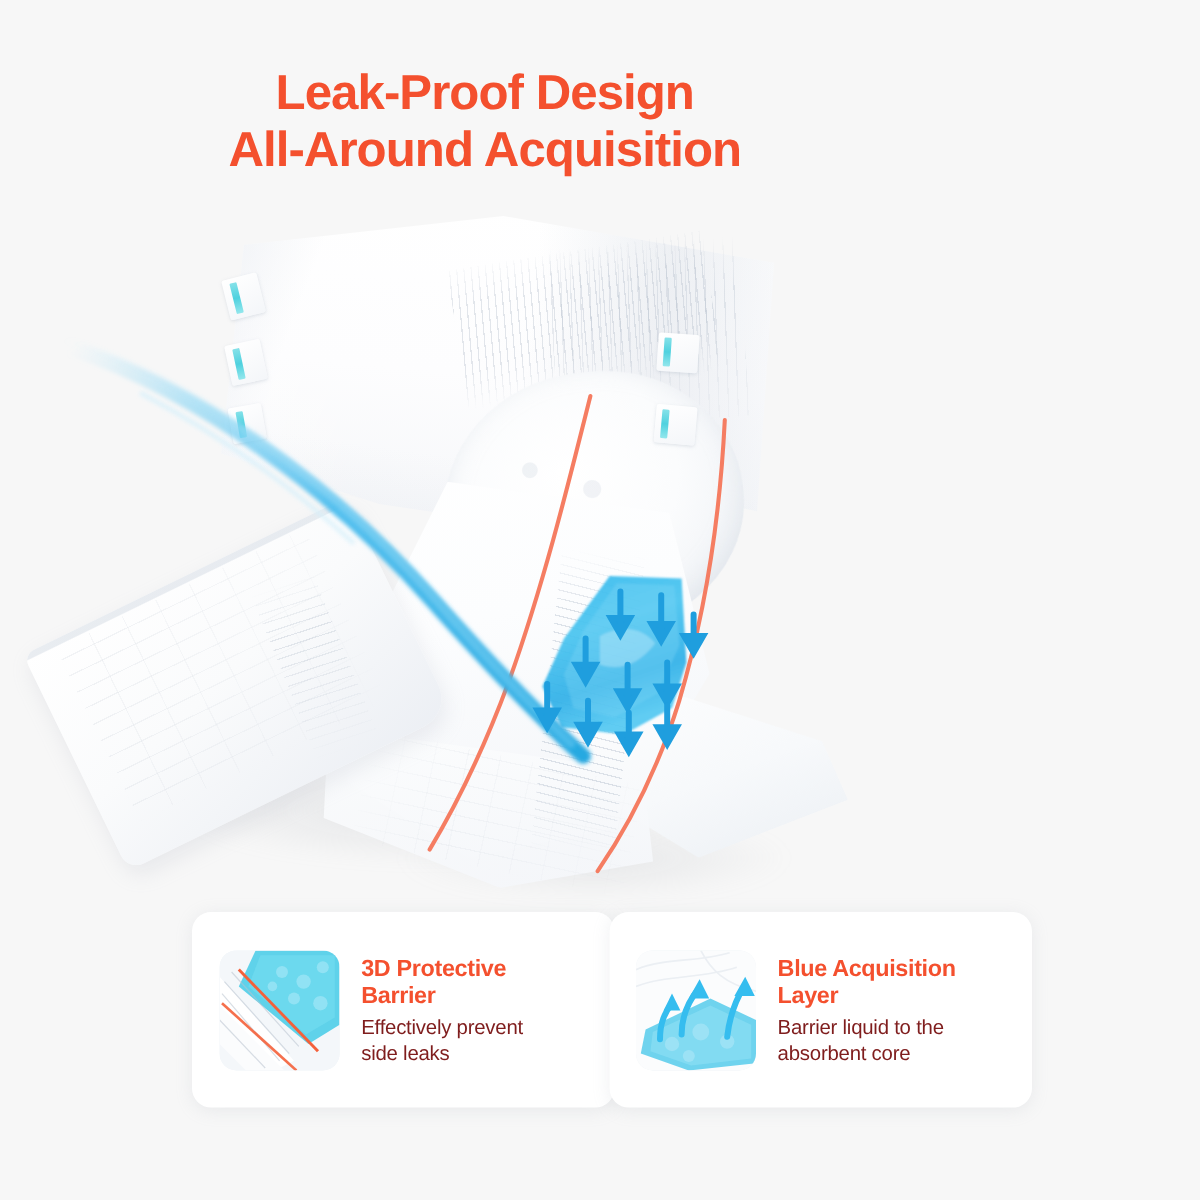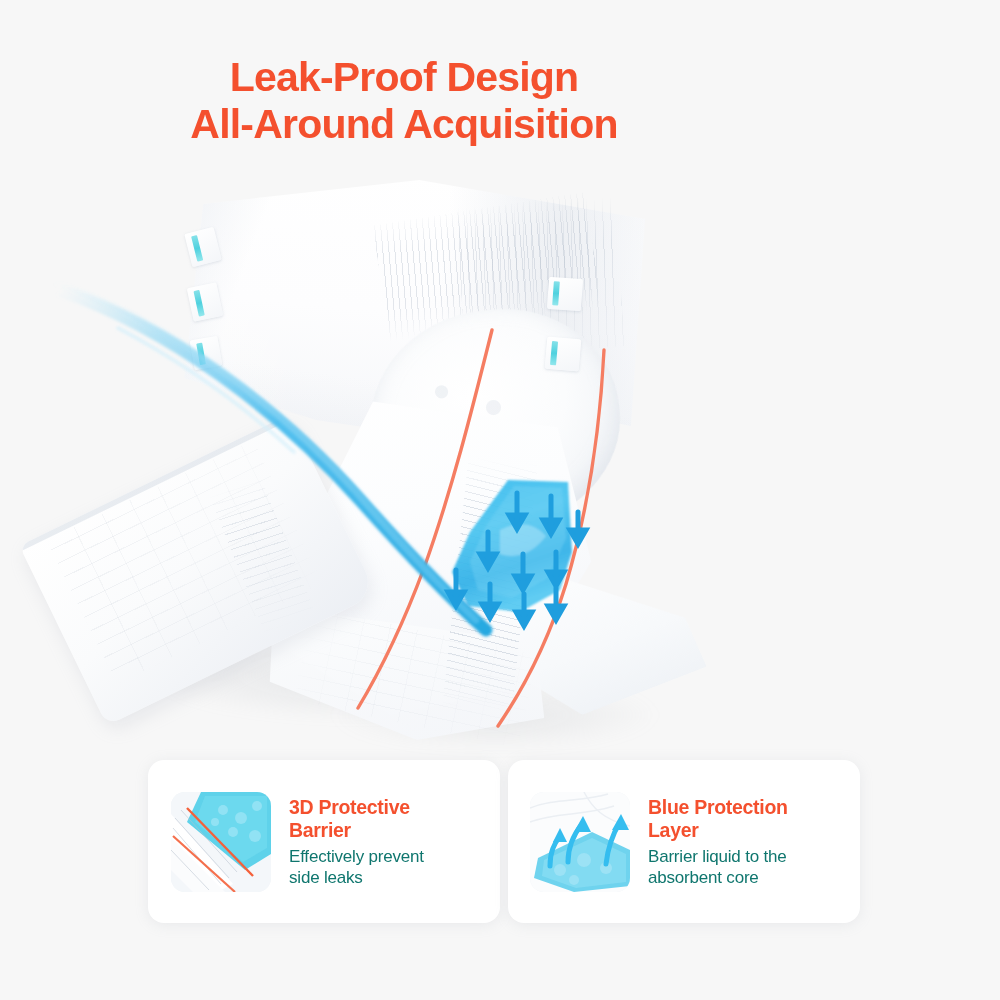--- a/index.html
+++ b/index.html
@@ -262,21 +262,21 @@
     width: 352px;
     height: 163px;
     background: #ffffff;
     border-radius: 16px;
     box-shadow: 0 2px 14px rgba(160,168,182,.16);
     display: flex;
     align-items: center;
     box-sizing: border-box;
     padding: 18px 14px 18px 22px;
   }
-  .card.left  { left: 148px; padding-left: 23px; }
+  .card.left  { left: 160px; padding-left: 23px; }
   .card.right { left: 508px; }
 
   .thumb {
     width: 100px;
     height: 100px;
     border-radius: 14px;
     flex: 0 0 100px;
     overflow: hidden;
     position: relative;
     background: #eef3f7;
@@ -288,21 +288,21 @@
   .card-title {
     color: #f4502e;
     font-weight: bold;
     font-size: 19.5px;
     line-height: 23px;
     letter-spacing: -0.3px;
     margin: 0 0 4px 0;
     white-space: pre-line;
   }
   .card-desc {
-    color: #0f766e;
+    color: #7f1d1d;
     font-size: 17px;
     line-height: 21px;
     letter-spacing: -0.2px;
     margin: 0;
     white-space: pre-line;
   }
 </style>
 </head>
 <body>
 
@@ -491,19 +491,19 @@
           <path d="M76 72 C78 54, 84 40, 90 30"></path>
         </g>
         <g fill="#35bdef">
           <path d="M30 36 L23 50 L37 50 Z"></path>
           <path d="M53 24 L44 40 L61 40 Z"></path>
           <path d="M91 22 L82 38 L99 38 Z"></path>
         </g>
       </svg>
     </div>
     <div class="card-text">
-      <p class="card-title">Blue Protection
+      <p class="card-title">Blue Acquisition
 Layer</p>
       <p class="card-desc">Barrier liquid to the
 absorbent core</p>
     </div>
   </div>
 </div>
 
 </body></html>

